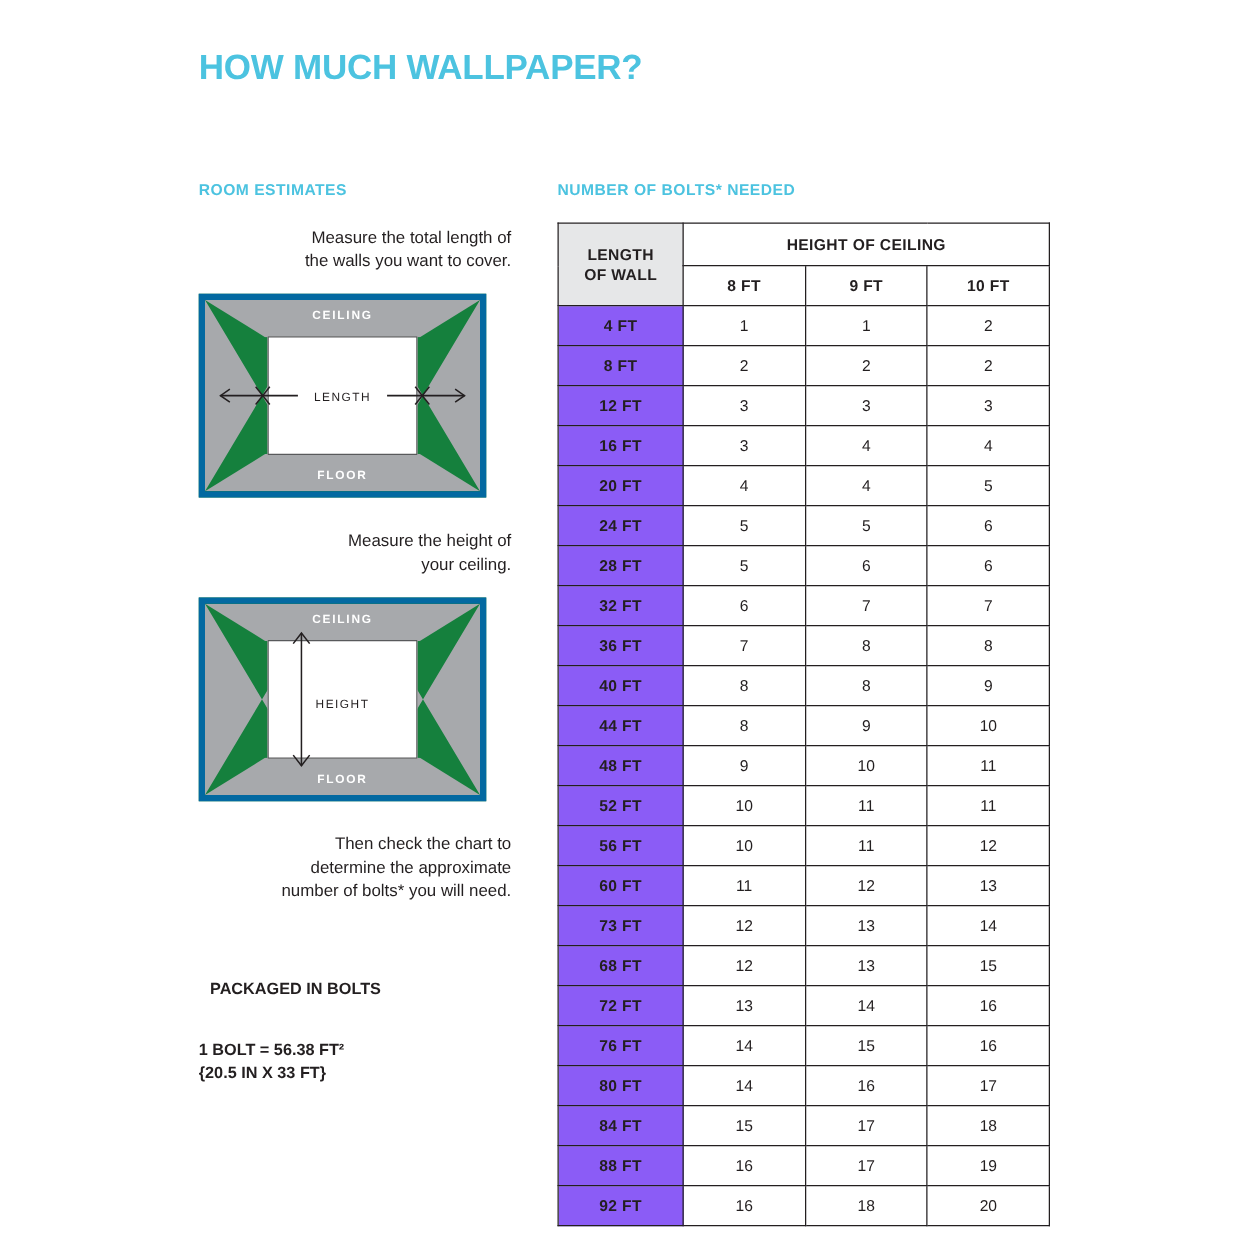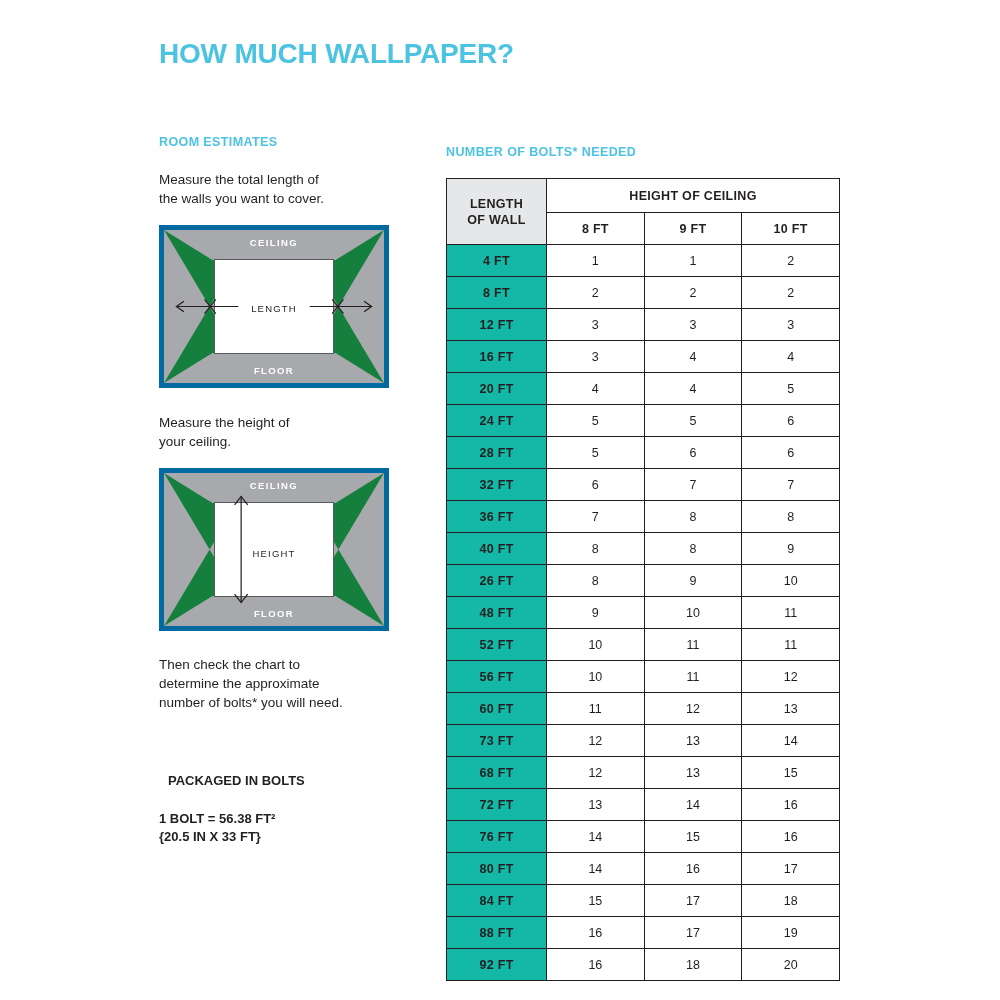--- a/index.html
+++ b/index.html
@@ -28,35 +28,36 @@
     font-size: 28px;
     font-weight: bold;
     color: #4cc3e0;
     letter-spacing: -0.2px;
   }
 
   
   .left-col {
     position: absolute;
     left: 159px;
-    top: 135px;
+    top: 145px;
     width: 250px;
   }
   .section-head {
     font-size: 12.5px;
     font-weight: bold;
     color: #4cc3e0;
     letter-spacing: 0.4px;
     margin-bottom: 21px;
   }
   .para {
     font-size: 13.5px;
     line-height: 19px;
     color: #231f20;
     margin: 0;
+    text-align: right;
   }
 
   
   .room {
     position: relative;
     width: 230px;
     height: 163px;
     margin-top: 17px;
     background: #15803d;
     border: 5px solid #0369a1;
@@ -169,21 +170,21 @@
     letter-spacing: 0.3px;
     height: 31px;
     margin-left: 16px;
   }
   th.sub {
     font-weight: bold;
     height: 29px;
     letter-spacing: 0.3px;
   }
   td.rowhead {
-    background: #14b8a6;
+    background: #8b5cf6;
     font-weight: bold;
     height: 29px;
     letter-spacing: 0.3px;
   }
   td.val {
     height: 29px;
     font-weight: normal;
   }
 </style>
 </head>
@@ -245,21 +246,21 @@
     </div>
 
     <p class="para" style="white-space:pre-line; margin-top:24px;">Then check the chart to
 determine the approximate
 number of bolts* you will need.</p>
 
     <div class="note-bold" style="margin-top:60px;">
       <div style="padding-left:9px;">PACKAGED IN BOLTS</div>
     </div>
 
-    <div class="note-bold" style="margin-top:20px;">
+    <div class="note-bold" style="margin-top:31px;">
       <div>1 BOLT = 56.38 FT²</div>
       <div>{20.5 IN X 33 FT}</div>
     </div>
   </div>
 
   <div class="right-col">
     <div class="table-head-title">NUMBER OF BOLTS* NEEDED</div>
 
     <table class="bolts">
       <thead>
@@ -331,21 +332,21 @@
             <td class="val">8</td>
             <td class="val">8</td>
           </tr>
           <tr>
             <td class="rowhead">40 FT</td>
             <td class="val">8</td>
             <td class="val">8</td>
             <td class="val">9</td>
           </tr>
           <tr>
-            <td class="rowhead">26 FT</td>
+            <td class="rowhead">44 FT</td>
             <td class="val">8</td>
             <td class="val">9</td>
             <td class="val">10</td>
           </tr>
           <tr>
             <td class="rowhead">48 FT</td>
             <td class="val">9</td>
             <td class="val">10</td>
             <td class="val">11</td>
           </tr>

